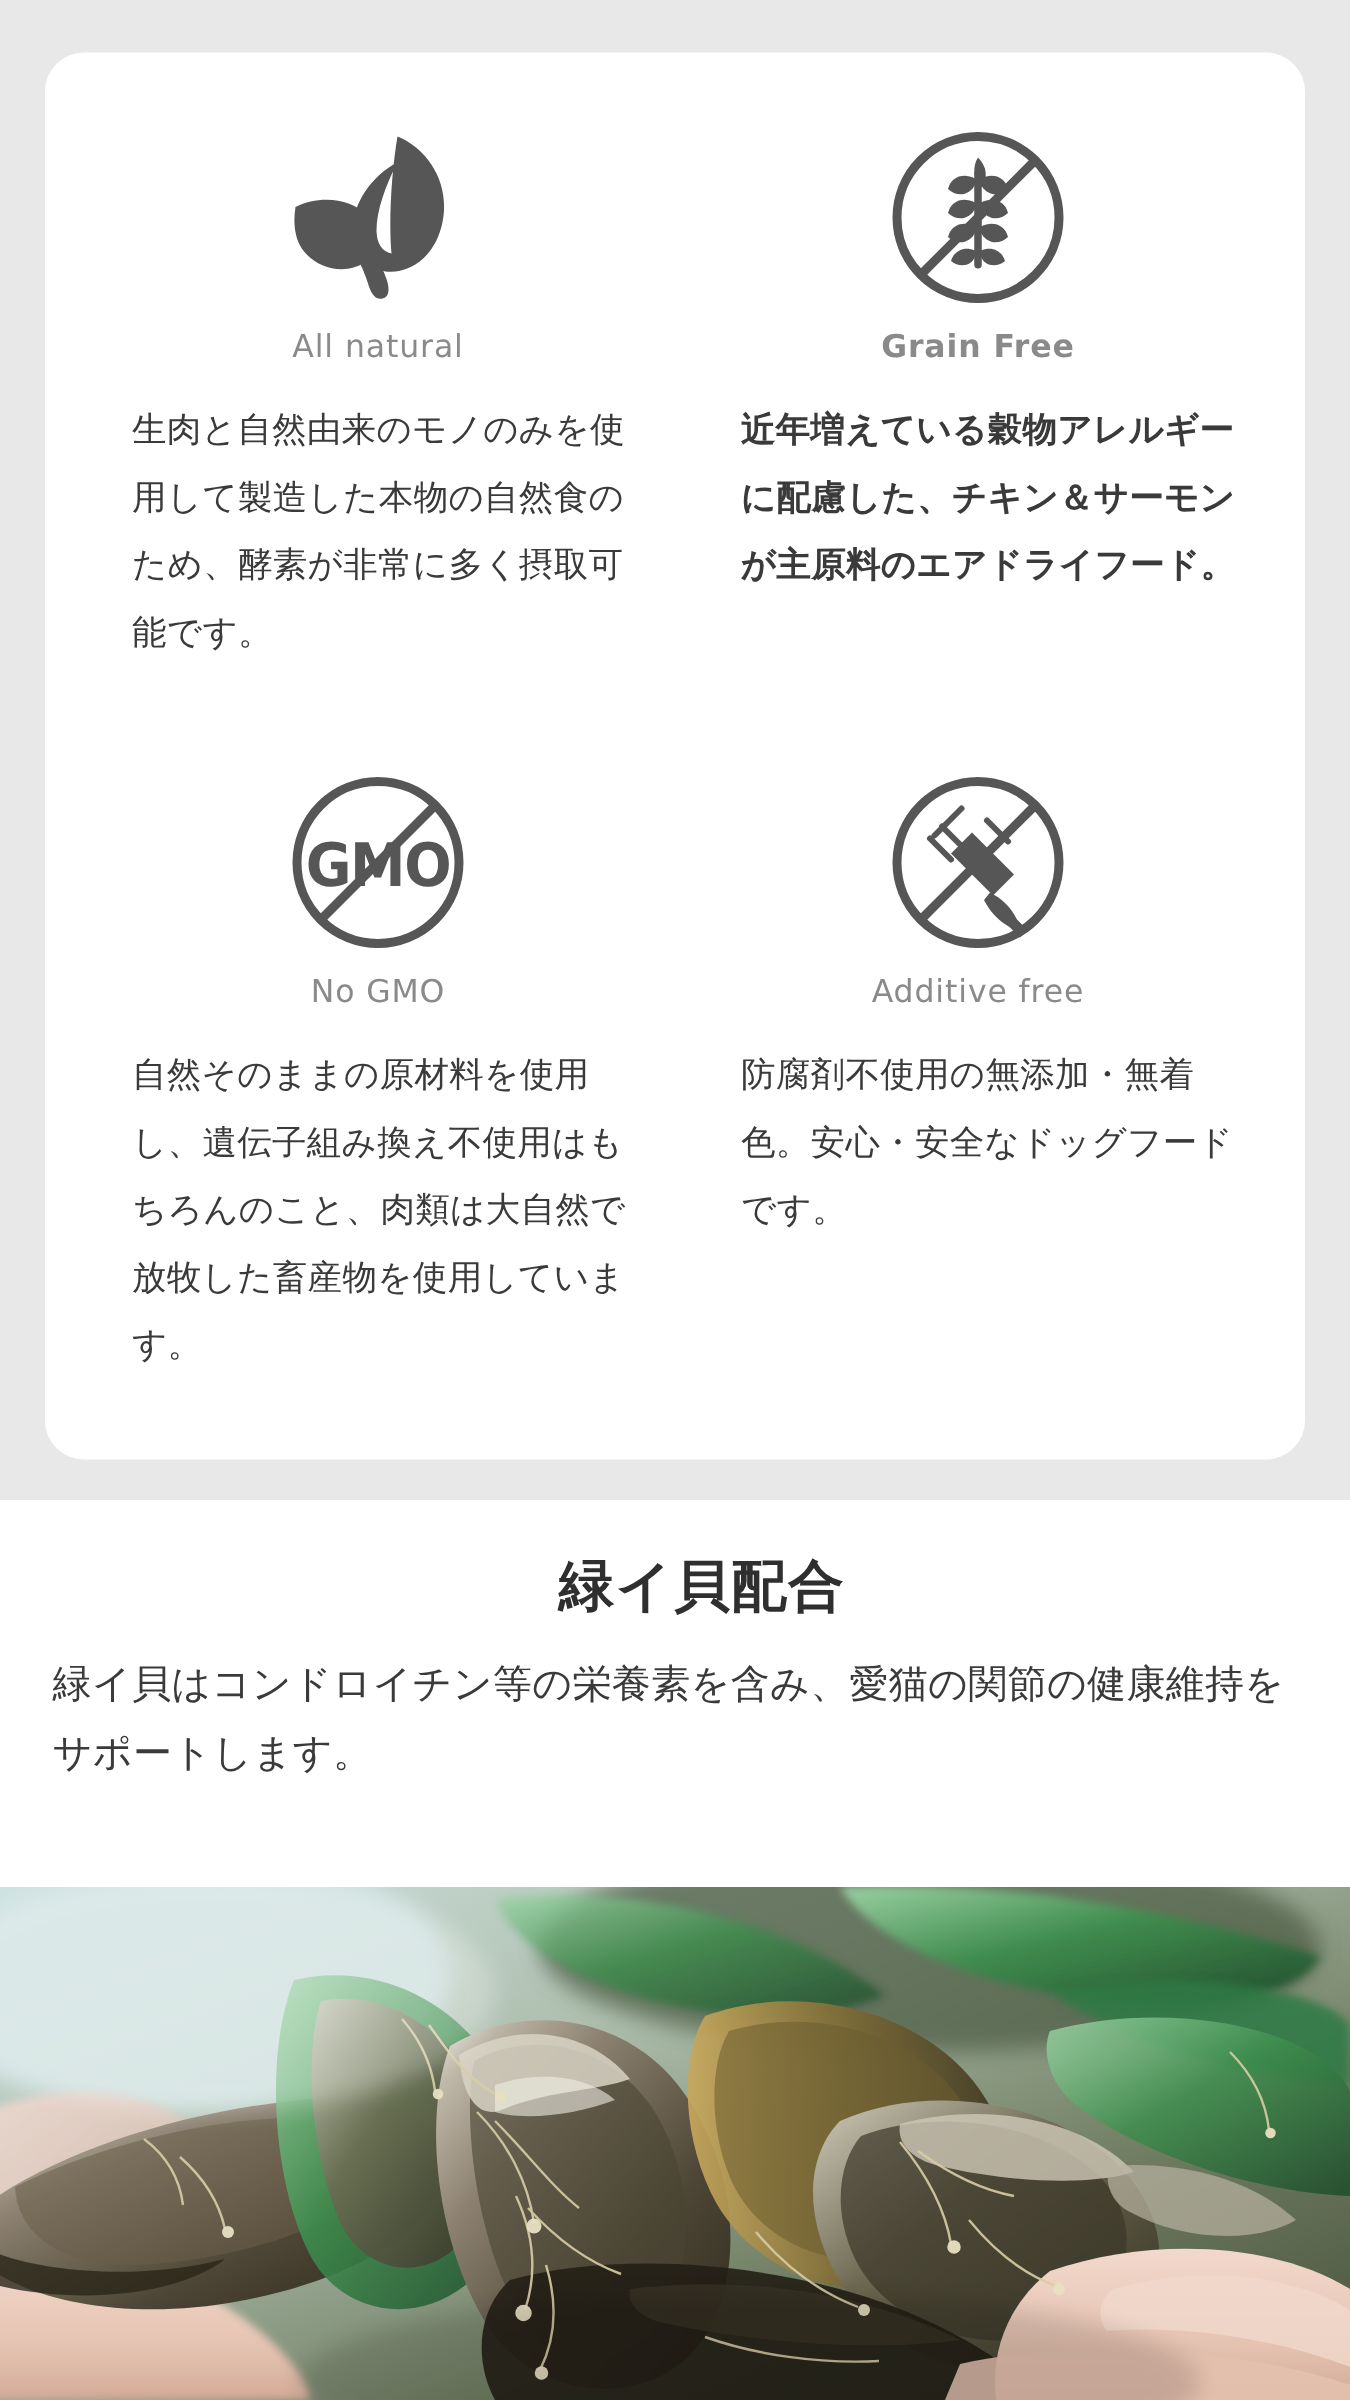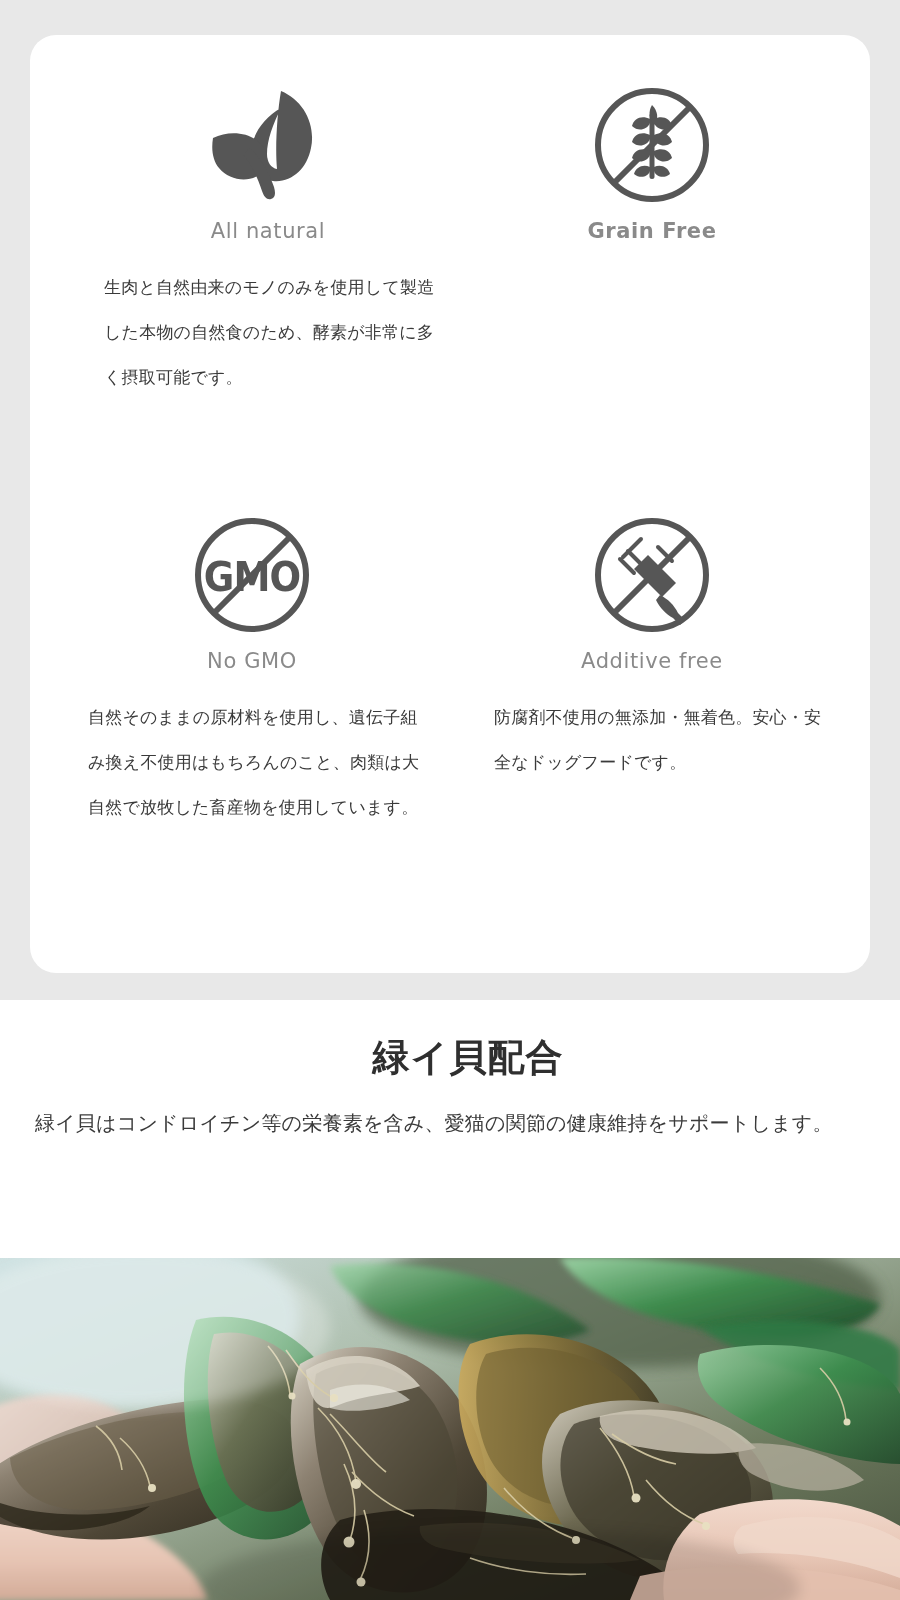--- a/index.html
+++ b/index.html
@@ -19,41 +19,41 @@
   .features-card {
     position:absolute; left:30px; top:35px;
     width:840px; height:938px;
     background:#ffffff;
     border-radius:26px;
   }
   .feature-grid {
     position:absolute; left:0; top:0; width:840px; height:938px;
   }
   .feature-cell { position:absolute; }
-  .feature-cell.c0 { left:38px;  top:40px;  width:400px; }
+  .feature-cell.c0 { left:22px;  top:40px;  width:400px; }
   .feature-cell.c1 { left:422px; top:40px;  width:400px;font-weight:bold; }
   .feature-cell.c2 { left:22px;  top:470px; width:400px; }
   .feature-cell.c3 { left:422px; top:470px; width:400px; }
 
   .icon-wrap {
     width:400px; height:140px;
     display:flex; align-items:center; justify-content:center;
   }
   .icon-wrap svg { display:block; }
   .icon-label {
     width:400px; text-align:center;
     font-size:21px; color:#8a8a8a;
     letter-spacing:0.6px;
     font-family:"DejaVu Sans","Liberation Sans",sans-serif;
     margin-top:4px;
   }
   .feature-text {
     margin-top:22px;
     padding:0 30px 0 36px;
-    font-size:17px;
+    font-size:23px;
     line-height:45px;
     color:#3a3a3a;
     font-family:"DejaVu Sans","Liberation Sans",sans-serif;
     letter-spacing:0.2px;
     text-align:left;
   }
   .feature-cell.c1 .feature-text,
   .feature-cell.c3 .feature-text { padding-left:42px; padding-right:18px; }
 
   
@@ -65,21 +65,21 @@
     position:absolute; left:0; top:32px; width:900px;
     text-align:center;
     font-size:37px; line-height:52px;
     color:#2f2f2f;
     font-family:"DejaVu Sans","Liberation Sans",sans-serif;
     letter-spacing:1px;
     padding-left:36px;
   }
   .mussel-body {
     position:absolute; left:35px; top:100px; width:832px;
-    font-size:20px; line-height:46px;
+    font-size:26px; line-height:46px;
     color:#3a3a3a;
     font-family:"DejaVu Sans","Liberation Sans",sans-serif;
     letter-spacing:0.2px;
   }
 
   
   .photo {
     position:absolute; left:0; top:1258px; width:900px; height:342px;
     overflow:hidden;
     background:#9fb0a4;
@@ -124,20 +124,21 @@
                 <path d="M60 52 C 52 48, 44 51, 42 59 C 48 65, 57 63, 60 56 Z"></path>
                 <path d="M64 52 C 72 48, 80 51, 82 59 C 76 65, 67 63, 64 56 Z"></path>
                 <path d="M60 68 C 52 64, 44 67, 42 75 C 48 81, 57 79, 60 72 Z"></path>
                 <path d="M64 68 C 72 64, 80 67, 82 75 C 76 81, 67 79, 64 72 Z"></path>
                 <path d="M60 84 C 53 81, 46 84, 44 91 C 50 96, 58 94, 60 88 Z"></path>
                 <path d="M64 84 C 71 81, 78 84, 80 91 C 74 96, 66 94, 64 88 Z"></path>
               </g>
             </svg>
           </div>
           <div class="icon-label">Grain Free</div>
+          <p class="feature-text">近年増えている穀物アレルギーに配慮した、チキン＆サーモンが主原料のエアドライフード。</p>
         </div>
 
         <div class="feature-cell c3">
           <div class="icon-wrap">
             <svg width="124" height="124" viewBox="0 0 124 124" aria-hidden="true">
               <g fill="none" stroke="#565656" stroke-width="6">
                 <circle cx="62" cy="62" r="54"></circle>
                 <line x1="24" y1="100" x2="100" y2="24"></line>
               </g>
               <g fill="#565656" stroke="#565656" stroke-width="4" stroke-linecap="round">

